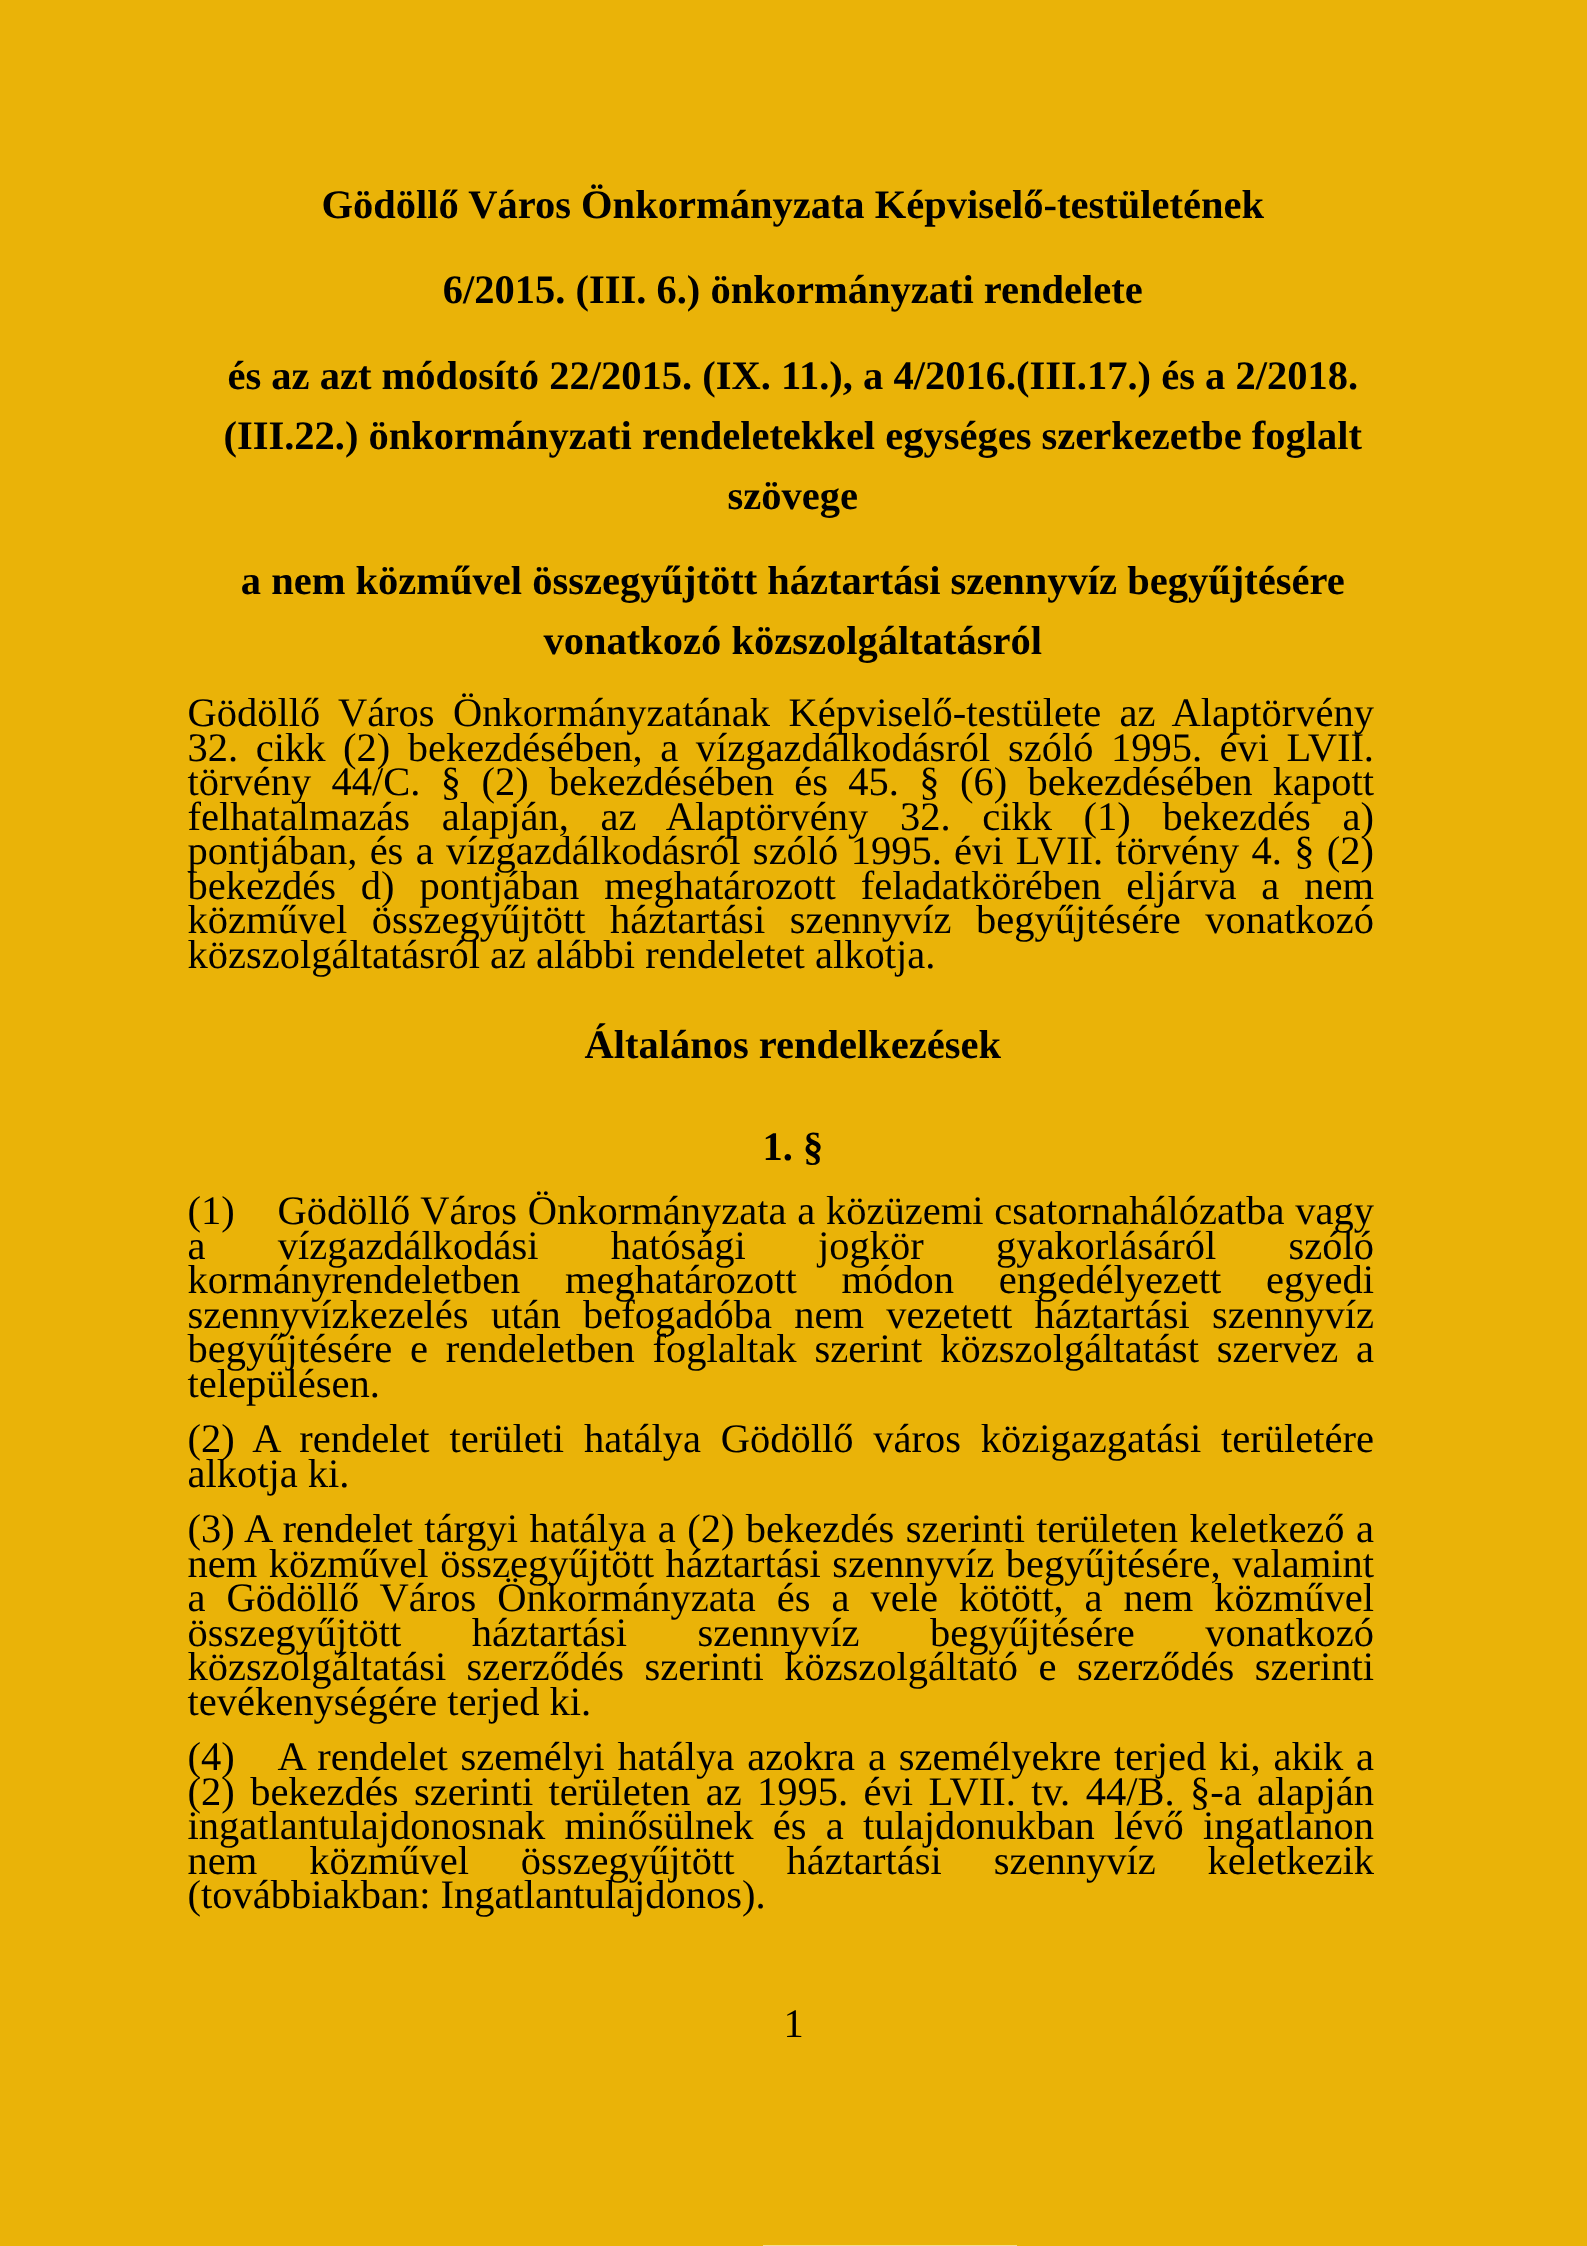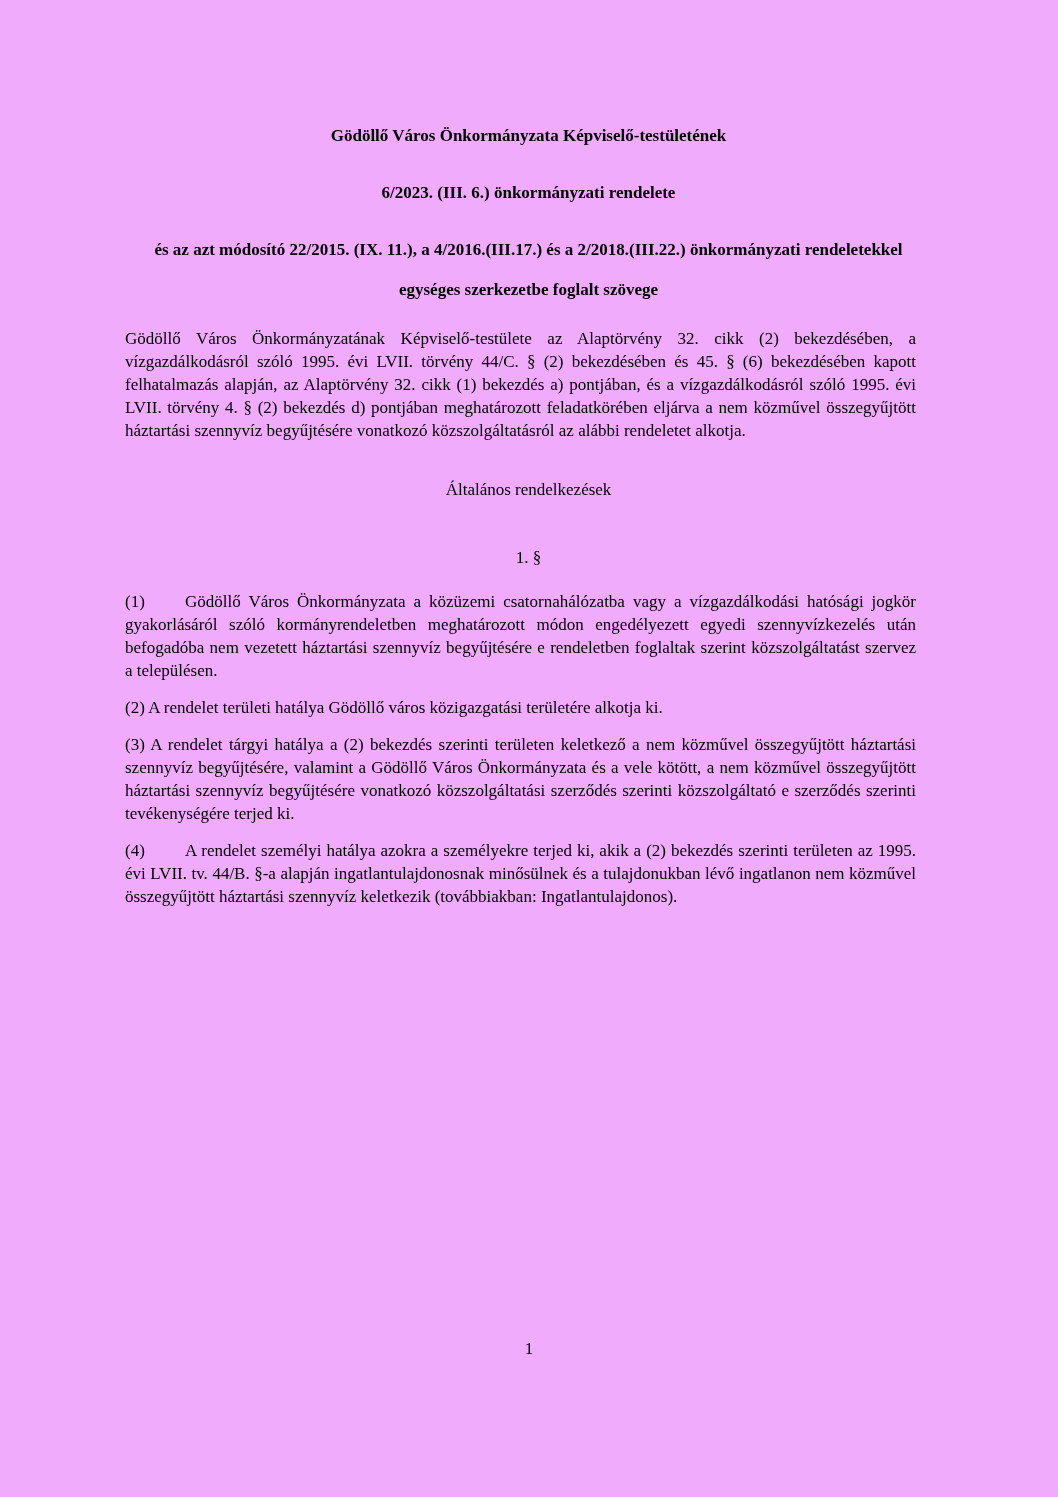--- a/index.html
+++ b/index.html
@@ -4,43 +4,43 @@
 <style>
   html, body {
     margin: 0;
     padding: 0;
     background: #ffffff;
   }
   .page {
     position: relative;
     width: 1058px;
     height: 1497px;
-    background: #f0abfc;
+    background: #eab308;
     color: #000000;
     box-sizing: border-box;
     padding: 116px 126px 0 125px;
     font-family: "Liberation Serif", "DejaVu Serif", serif;
-    font-size: 17px;
+    font-size: 27px;
     overflow: hidden;
   }
   .title-block p {
     text-align: center;
     font-weight: bold;
     line-height: 40px;
     margin: 0 0 17px 0;
   }
   .body-para {
     text-align: justify;
     line-height: 23px;
     margin: 0 16px 14px 0;
   }
   .section-heading,
   .section-number {
     text-align: center;
-    font-weight: normal;
+    font-weight: bold;
     line-height: 40px;
     margin: 28px 0 12px 0;
   }
   .para-num.num-tab {
     display: inline-block;
     width: 60px;
   }
   .page-number {
     position: absolute;
     left: 0;
@@ -50,22 +50,23 @@
     line-height: 26px;
   }
 </style>
 </head>
 <body>
 
 <div class="page">
 
   <div class="title-block">
     <p>Gödöllő Város Önkormányzata Képviselő-testületének</p>
-    <p>6/2023. (III. 6.) önkormányzati rendelete</p>
+    <p>6/2015. (III. 6.) önkormányzati rendelete</p>
     <p>és az azt módosító 22/2015. (IX. 11.), a 4/2016.(III.17.) és a 2/2018.(III.22.) önkormányzati rendeletekkel egységes szerkezetbe foglalt szövege</p>
+    <p>a nem közművel összegyűjtött háztartási szennyvíz begyűjtésére vonatkozó közszolgáltatásról</p>
   </div>
 
   <p class="body-para">Gödöllő Város Önkormányzatának Képviselő-testülete az Alaptörvény 32. cikk (2) bekezdésében, a vízgazdálkodásról szóló 1995. évi LVII. törvény 44/C. § (2) bekezdésében és 45. § (6) bekezdésében kapott felhatalmazás alapján, az Alaptörvény 32. cikk (1) bekezdés a) pontjában, és a vízgazdálkodásról szóló 1995. évi LVII. törvény 4. § (2) bekezdés d) pontjában meghatározott feladatkörében eljárva a nem közművel összegyűjtött háztartási szennyvíz begyűjtésére vonatkozó közszolgáltatásról az alábbi rendeletet alkotja.</p>
 
   <p class="section-heading">Általános rendelkezések</p>
 
   <p class="section-number">1. §</p>
 
   <p class="body-para">
     <span class="para-num num-tab">(1)</span><span>Gödöllő Város Önkormányzata a közüzemi csatornahálózatba vagy a vízgazdálkodási hatósági jogkör gyakorlásáról szóló kormányrendeletben meghatározott módon engedélyezett egyedi szennyvízkezelés után befogadóba nem vezetett háztartási szennyvíz begyűjtésére e rendeletben foglaltak szerint közszolgáltatást szervez a településen.</span>

